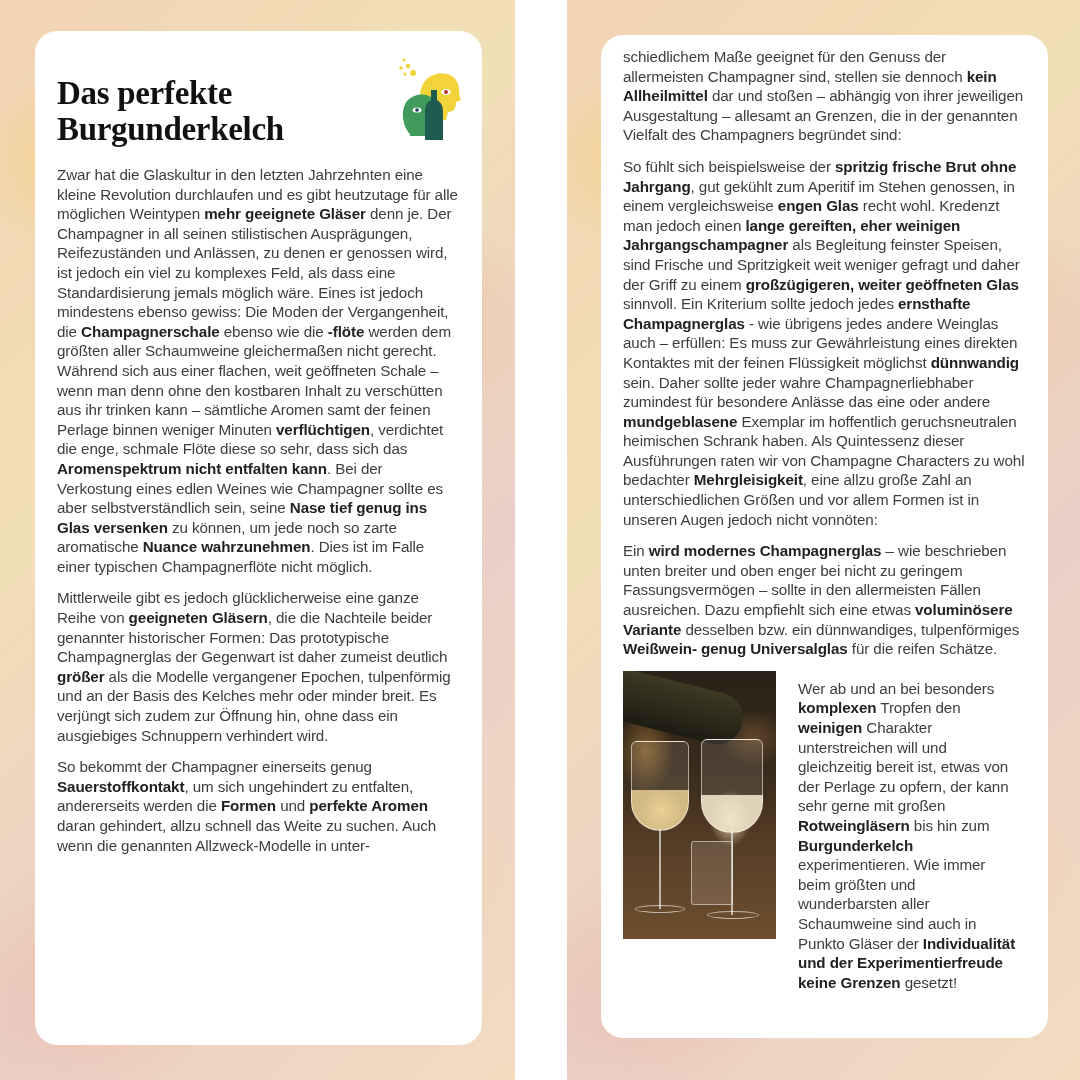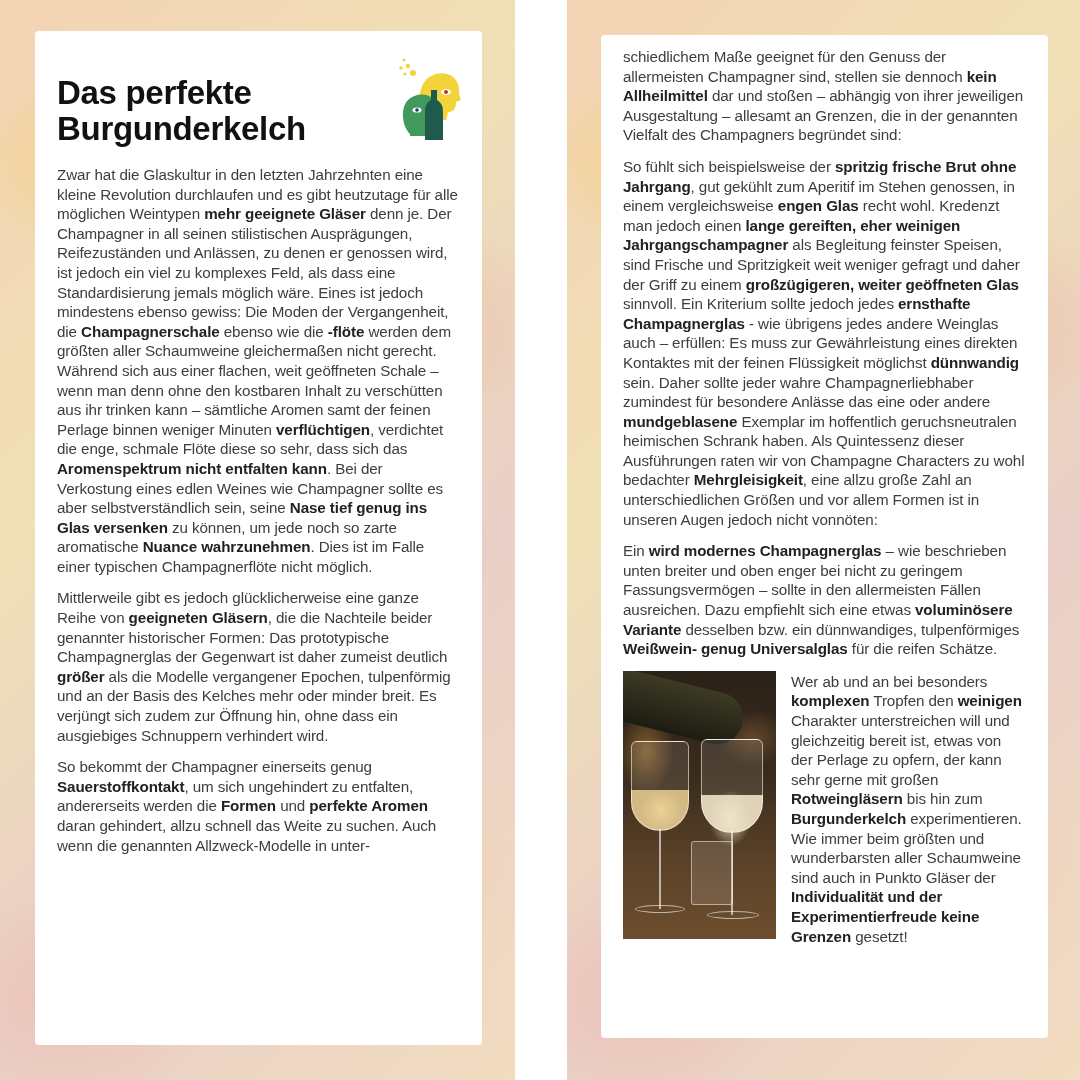--- a/index.html
+++ b/index.html
@@ -15,28 +15,28 @@
       radial-gradient(ellipse 200px 160px at 80% 30%, rgba(238,170,150,0.45), transparent 70%),
       radial-gradient(ellipse 160px 200px at 30% 60%, rgba(190,200,230,0.40), transparent 70%),
       radial-gradient(ellipse 220px 180px at 70% 80%, rgba(245,190,130,0.45), transparent 70%),
       radial-gradient(ellipse 200px 160px at 15% 92%, rgba(240,175,160,0.45), transparent 70%),
       linear-gradient(135deg, #f3d3b4 0%, #f0e0b6 35%, #e9cfc7 65%, #f2dcc0 100%);
   }
   .panel-left { left: 0; width: 515px; }
   .panel-right { left: 567px; width: 513px; }
 
   .card {
-    position: absolute; background: #ffffff; border-radius: 4px;
+    position: absolute; background: #ffffff; border-radius: 22px;
     box-sizing: border-box; color: #3a3a3a;
   }
   .card-left { left: 35px; top: 31px; width: 447px; height: 1014px; padding: 44px 22px 0 22px; }
   .card-right { left: 601px; top: 35px; width: 447px; height: 1003px; padding: 12px 22px 0 22px; }
 
   .title {
-    font-family: Liberation Sans, sans-serif; font-weight: bold; color: #111;
+    font-family: Liberation Serif, serif; font-weight: bold; color: #111;
     font-size: 33px; line-height: 36px; margin: 0 0 18px 0; letter-spacing: -0.3px;
   }
   .logo { position: absolute; right: 20px; top: 25px; width: 64px; height: 84px; }
 
   p.para {
     margin: 0 0 12px 0; font-size: 15.2px; line-height: 19.6px; color: #3d3d3d;
     letter-spacing: -0.1px;
   }
   p.para b { color: #222; font-weight: bold; }
 
@@ -62,21 +62,21 @@
   .photo .g1 { left: 8px; top: 70px; width: 56px; height: 88px; background: linear-gradient(180deg, rgba(255,255,255,0.1) 55%, rgba(236,210,150,0.85) 55%); }
   .photo .g2 { left: 78px; top: 68px; width: 60px; height: 92px; background: linear-gradient(180deg, rgba(255,255,255,0.1) 60%, rgba(240,228,200,0.9) 60%); }
   .photo .stem { position: absolute; width: 2px; background: rgba(255,255,255,0.6); }
   .photo .s1 { left: 36px; top: 158px; height: 80px; }
   .photo .s2 { left: 108px; top: 160px; height: 84px; }
   .photo .base { position: absolute; height: 6px; border-radius: 50%; border: 1.5px solid rgba(255,255,255,0.6); }
   .photo .b1 { left: 12px; top: 234px; width: 48px; }
   .photo .b2 { left: 84px; top: 240px; width: 50px; }
   .photo .tumbler { position: absolute; left: 68px; top: 170px; width: 40px; height: 62px; border: 1.5px solid rgba(255,255,255,0.5); border-radius: 3px; background: rgba(255,255,255,0.12); }
   .photo-text { flex: 1; }
-  .photo-text p.para { margin: 1px; }
+  .photo-text p.para { margin: 8px; }
 </style>
 </head>
 <body>
 
 <div class="panel-bg panel-left"></div>
 <div class="panel-bg panel-right"></div>
 
 <div class="card card-left">
   <h1 class="title">
     <span>Das perfekte</span><br>

